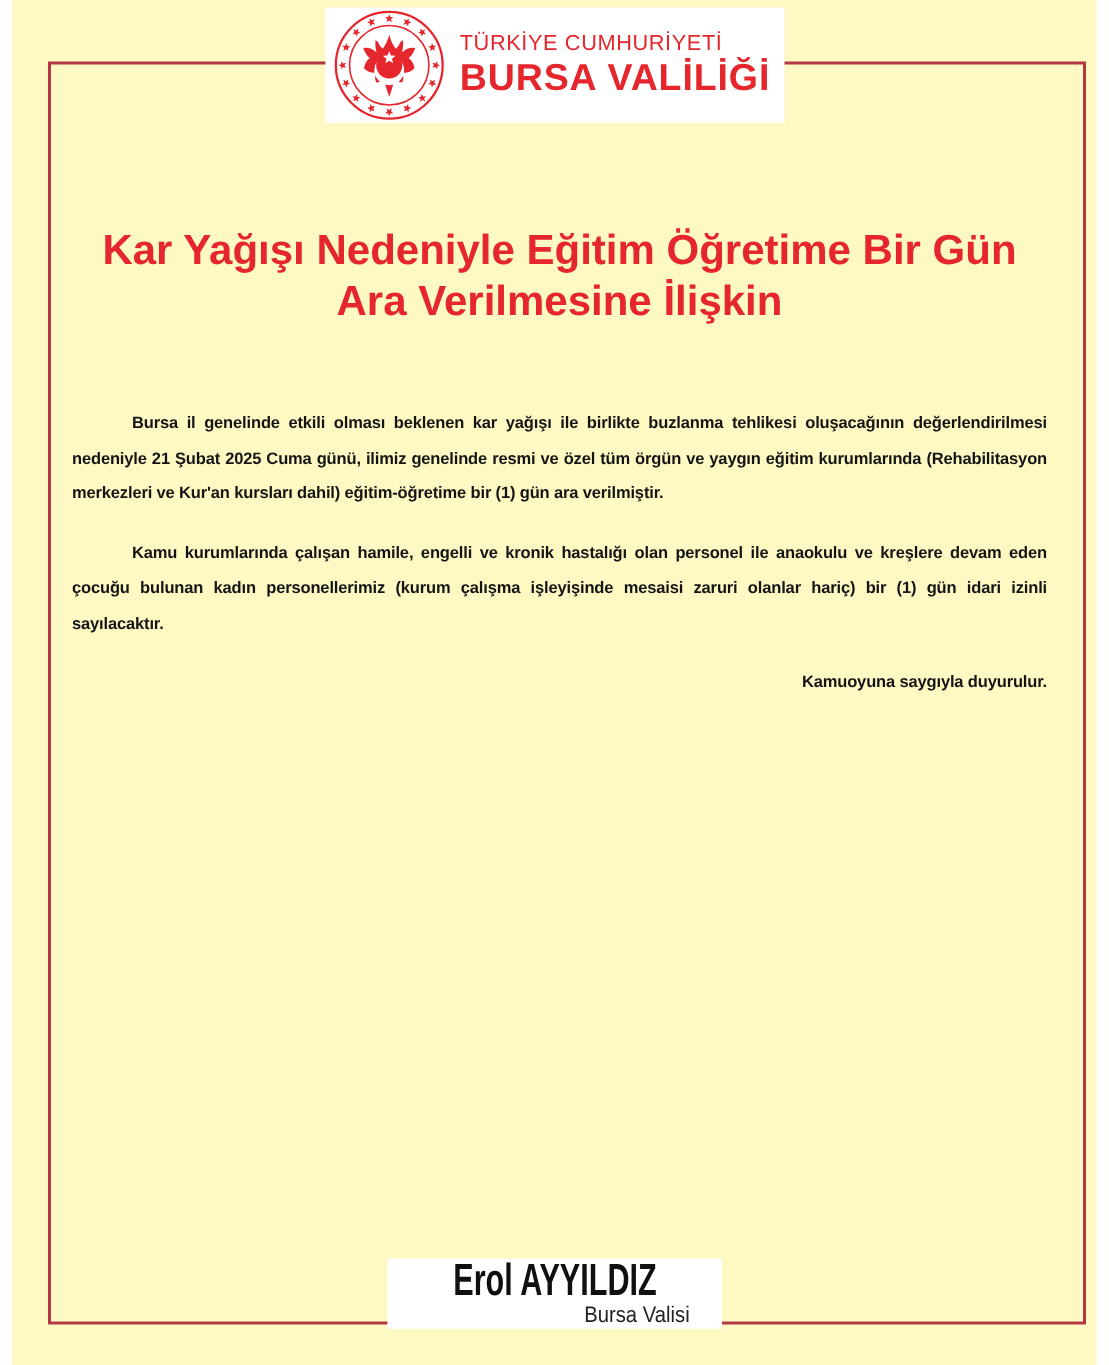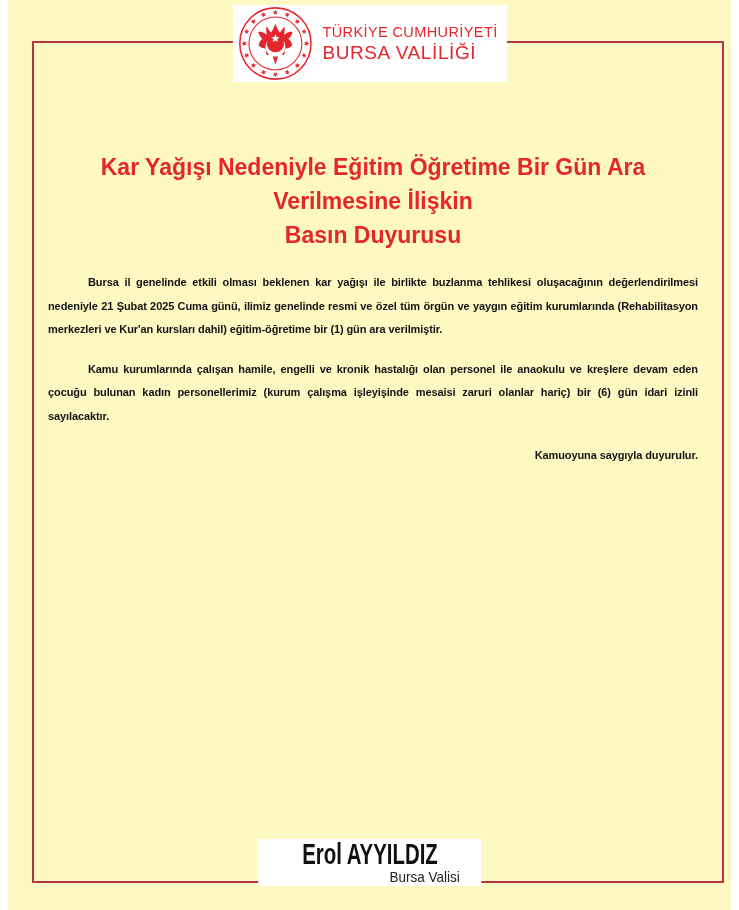--- a/index.html
+++ b/index.html
@@ -40,31 +40,31 @@
   .lh-text{display:flex;flex-direction:column;line-height:1;white-space:nowrap;}
   .lh-country{
     color:var(--accent-red);
     font-size:14.5px;
     font-weight:400;
     letter-spacing:0.4px;
     margin-bottom:3px;
   }
   .lh-office{
     color:var(--accent-red);
-    font-size:19px;
-    font-weight:400;
+    font-size:25px;
+    font-weight:700;
     letter-spacing:0.6px;
   }
   
   .title{
     position:absolute;
     top:150px;left:40px;width:650px;
     text-align:center;
     color:var(--accent-red);
-    font-size:23px;
+    font-size:28px;
     font-weight:700;
     line-height:34px;
     z-index:2;
   }
   
   .bodytext{
     position:absolute;
     top:271px;left:40px;width:650px;
     color:var(--text-black);
     z-index:2;
@@ -168,25 +168,25 @@
       <circle cx="0" cy="3.5" r="10.3" fill="#ffffff"></circle>
       <circle cx="0" cy="0.2" r="9" fill="#e5262c"></circle>
       <use href="#st" transform="translate(0,-5.2) scale(1.55)" fill="#ffffff"></use>
     </svg>
     <div class="lh-text">
       <span class="lh-country">TÜRKİYE CUMHURİYETİ</span>
       <span class="lh-office">BURSA VALİLİĞİ</span>
     </div>
   </header>
 
-  <h1 class="title"><span>Kar Yağışı Nedeniyle Eğitim Öğretime Bir Gün Ara Verilmesine İlişkin</span><br><span>Basın Duyurusu</span></h1>
+  <h1 class="title"><span>Kar Yağışı Nedeniyle Eğitim Öğretime Bir Gün Ara Verilmesine İlişkin</span><br></h1>
 
   <main class="bodytext">
     <p>Bursa il genelinde etkili olması beklenen kar yağışı ile birlikte buzlanma tehlikesi oluşacağının değerlendirilmesi nedeniyle 21 Şubat 2025 Cuma günü, ilimiz genelinde resmi ve özel tüm örgün ve yaygın eğitim kurumlarında (Rehabilitasyon merkezleri ve Kur'an kursları dahil) eğitim-öğretime bir (1) gün ara verilmiştir.</p>
-    <p>Kamu kurumlarında çalışan hamile, engelli ve kronik hastalığı olan personel ile anaokulu ve kreşlere devam eden çocuğu bulunan kadın personellerimiz (kurum çalışma işleyişinde mesaisi zaruri olanlar hariç) bir (6) gün idari izinli sayılacaktır.</p>
+    <p>Kamu kurumlarında çalışan hamile, engelli ve kronik hastalığı olan personel ile anaokulu ve kreşlere devam eden çocuğu bulunan kadın personellerimiz (kurum çalışma işleyişinde mesaisi zaruri olanlar hariç) bir (1) gün idari izinli sayılacaktır.</p>
     <p class="closing">Kamuoyuna saygıyla duyurulur.</p>
   </main>
 
   <footer class="signature">
     <div class="sig-name">Erol AYYILDIZ</div>
     <div class="sig-title">Bursa Valisi</div>
   </footer>
 
 </div>
 

